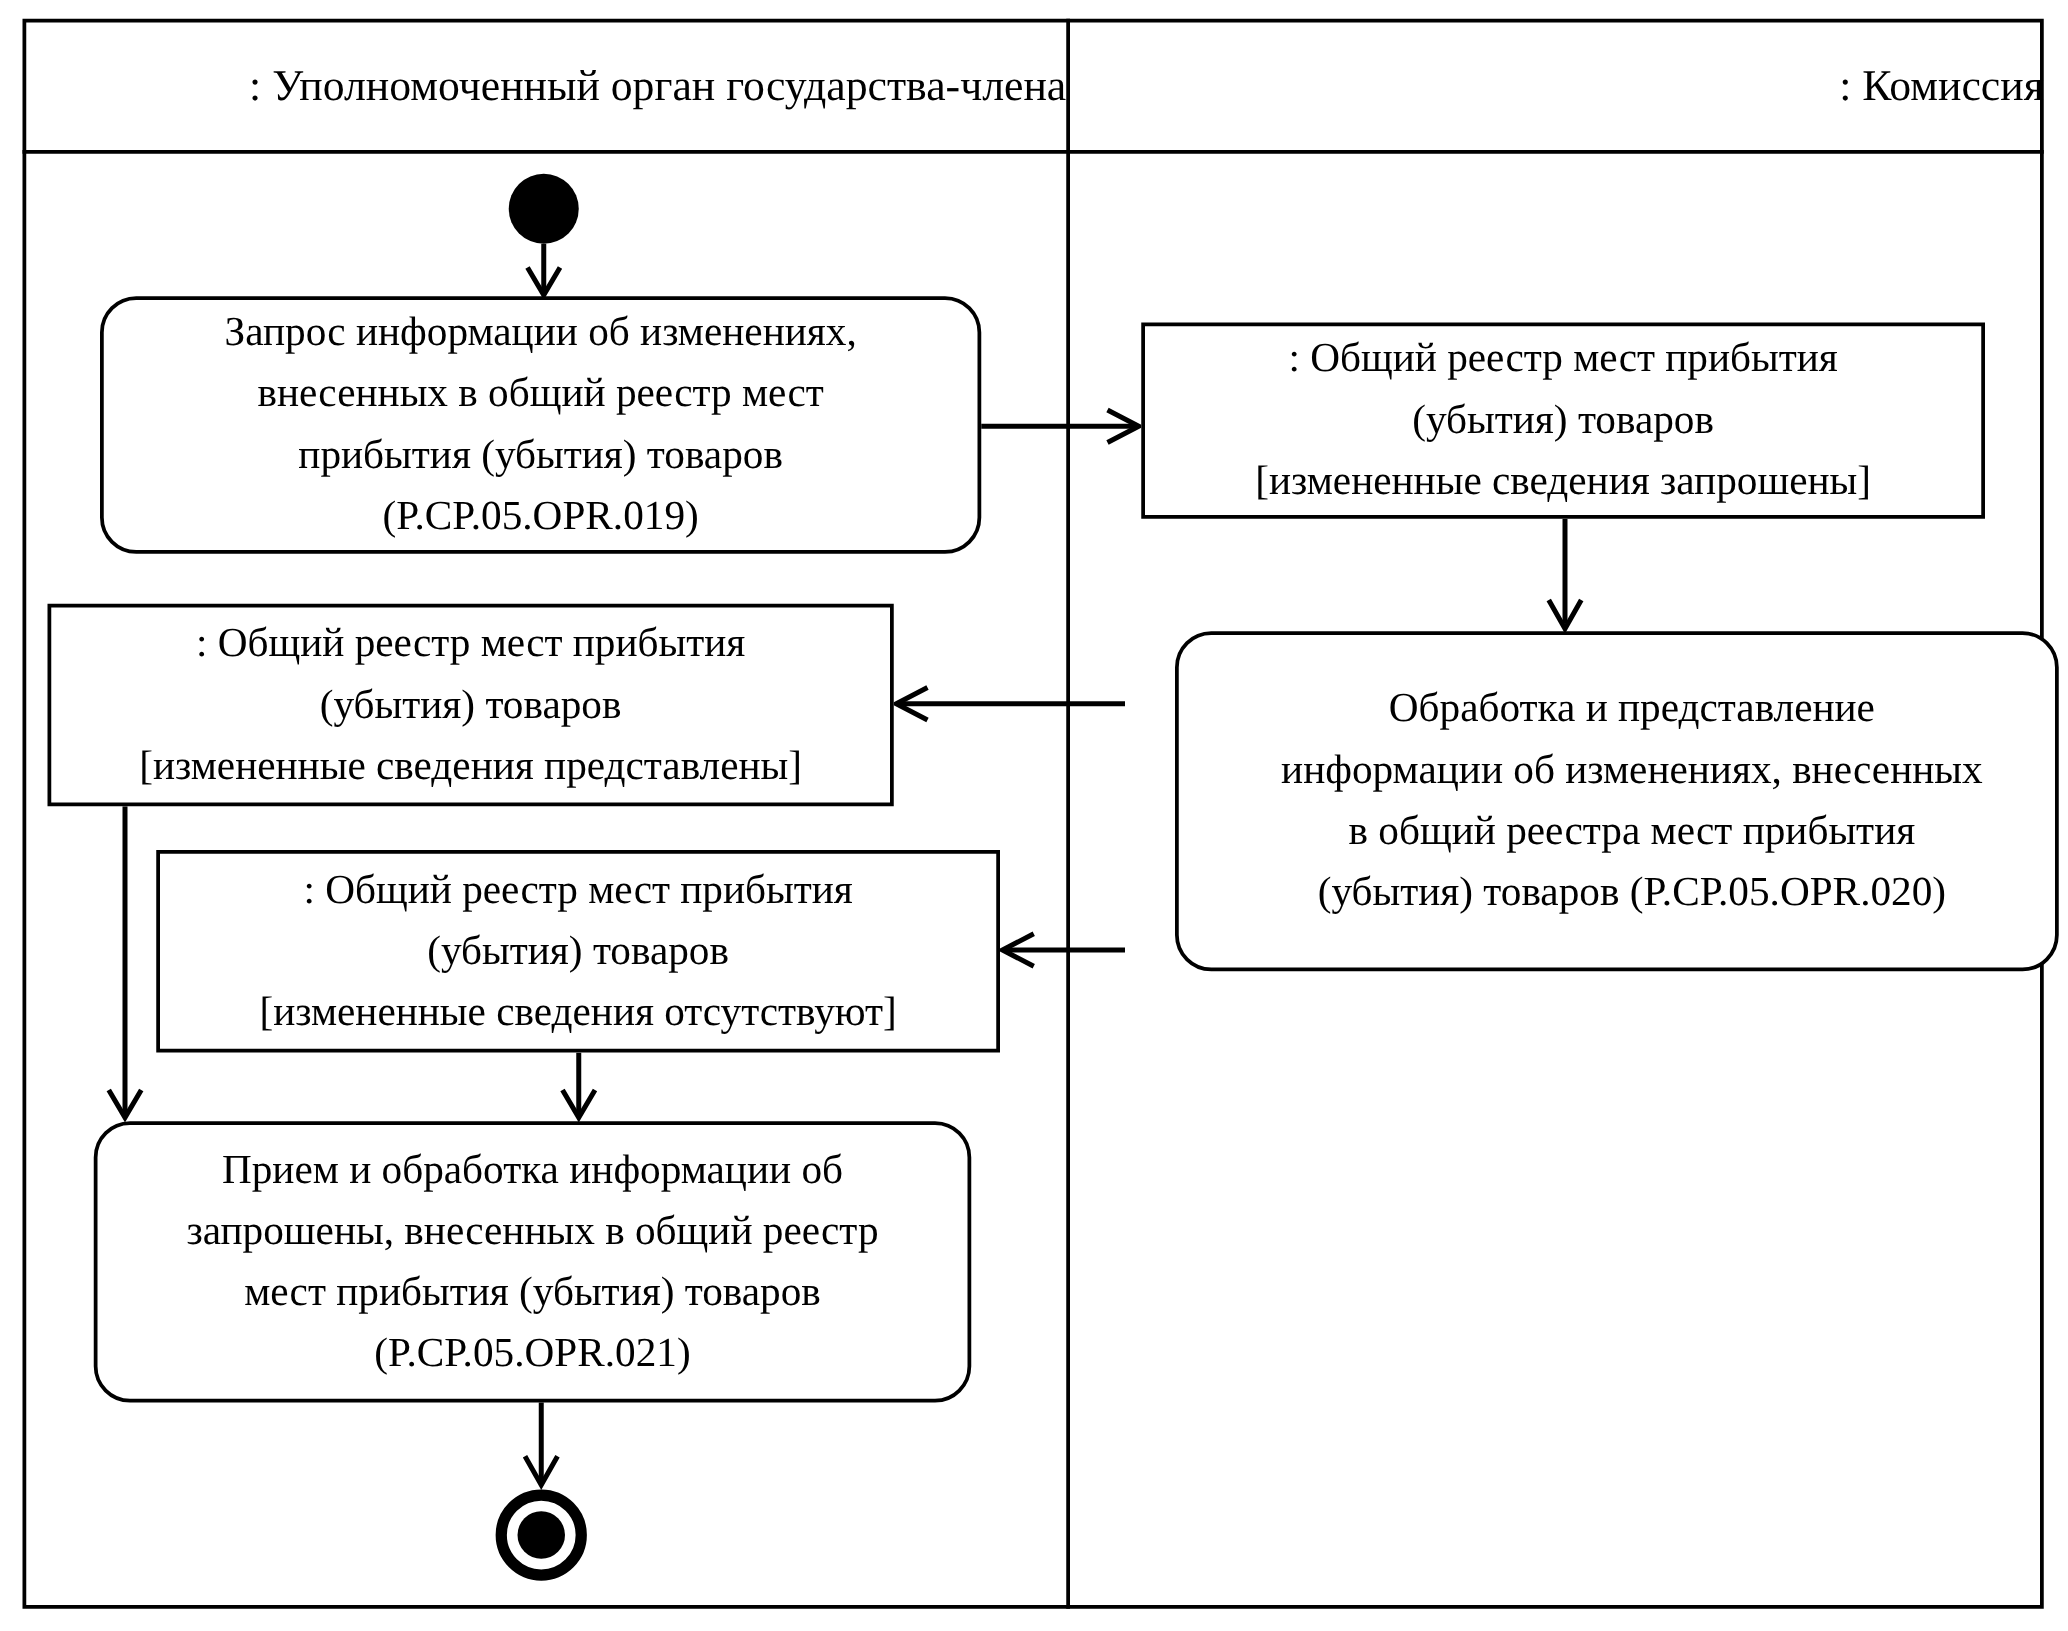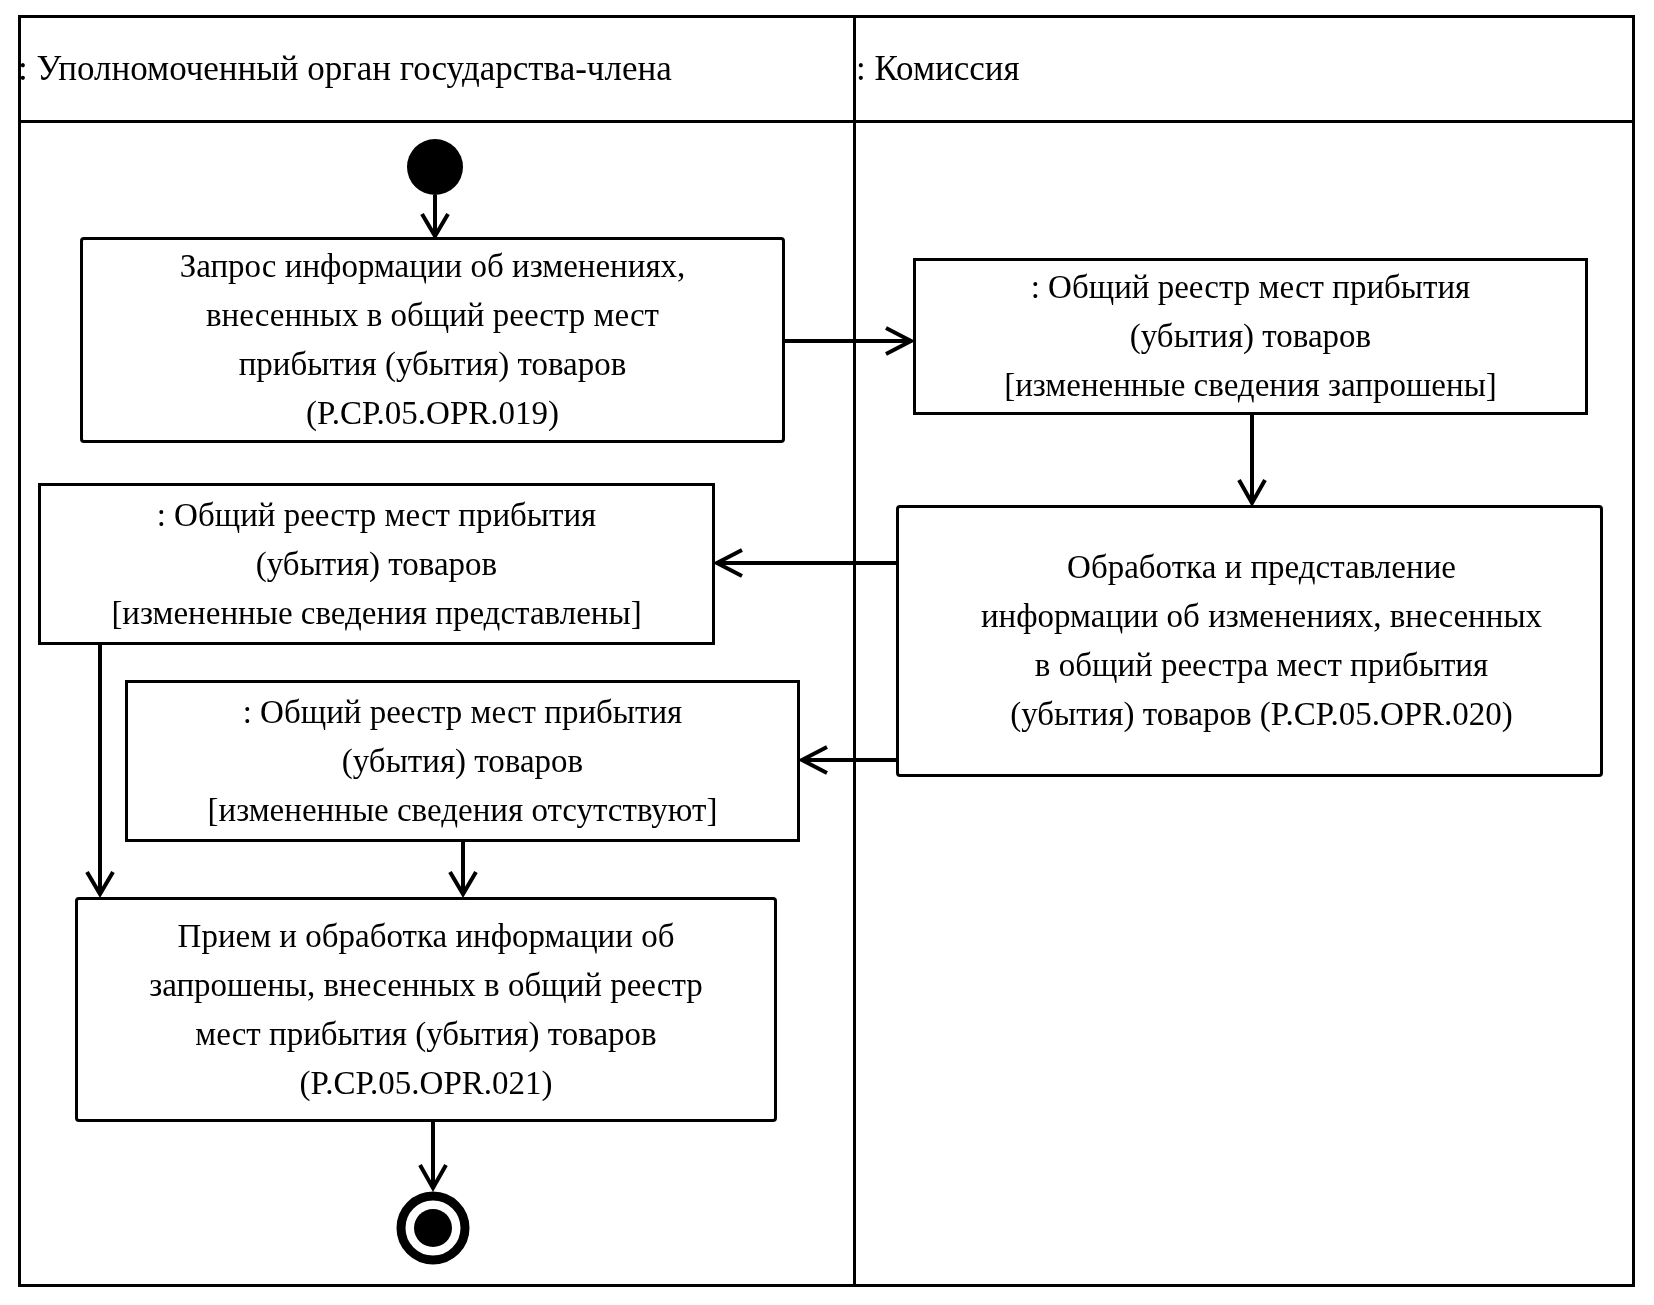--- a/index.html
+++ b/index.html
@@ -27,37 +27,37 @@
   }
   .lane-divider {
     position: absolute;
     left: 853px; top: 15px;
     width: 3px; height: 1272px;
     background: #000000;
   }
   .lane-header {
     position: absolute;
     top: 15px; height: 108px;
-    display: flex; align-items: center; justify-content: flex-start;
+    display: flex; align-items: center; justify-content: flex-end;
     font-size: 35px;
   }
   .lane-header.lane1 { left: 18px;  width: 835px; }
   .lane-header.lane2 { left: 856px; width: 779px; }
   .node {
     position: absolute;
     border: 3px solid #000000;
     background: #ffffff;
     box-sizing: border-box;
     display: flex; align-items: center; justify-content: center;
     text-align: center;
     font-size: 33px;
     line-height: 49px;
   }
   .node .txt { white-space: pre-line; }
-  .rounded { border-radius: 4px; }
+  .rounded { border-radius: 29px; }
   .overlay {
     position: absolute;
     left: 0; top: 0;
     pointer-events: none;
   }
 </style>
 </head>
 <body>
 
 <div class="stage">
@@ -129,21 +129,21 @@
 прибытия (убытия) товаров
 (P.CP.05.OPR.019)</span>
   </div>
 
   <div class="node" style="left:913px; top:258px; width:675px; height:157px;">
     <span class="txt">: Общий реестр мест прибытия
 (убытия) товаров
 [измененные сведения запрошены]</span>
   </div>
 
-  <div class="node rounded" style="left:896px; top:505px; width:707px; height:272px;padding-left:24px;">
+  <div class="node rounded" style="left:940px; top:505px; width:707px; height:272px;padding-left:24px;">
     <span class="txt">Обработка и представление
 информации об изменениях, внесенных
 в общий реестра мест прибытия
 (убытия) товаров (P.CP.05.OPR.020)</span>
   </div>
 
   <div class="node" style="left:38px; top:483px; width:677px; height:162px;">
     <span class="txt">: Общий реестр мест прибытия
 (убытия) товаров
 [измененные сведения представлены]</span>

